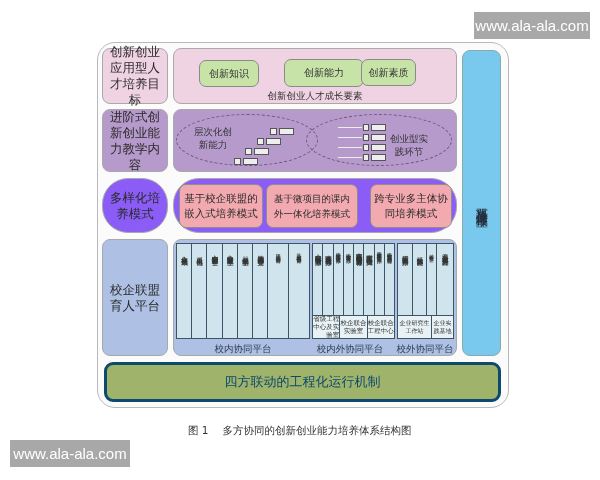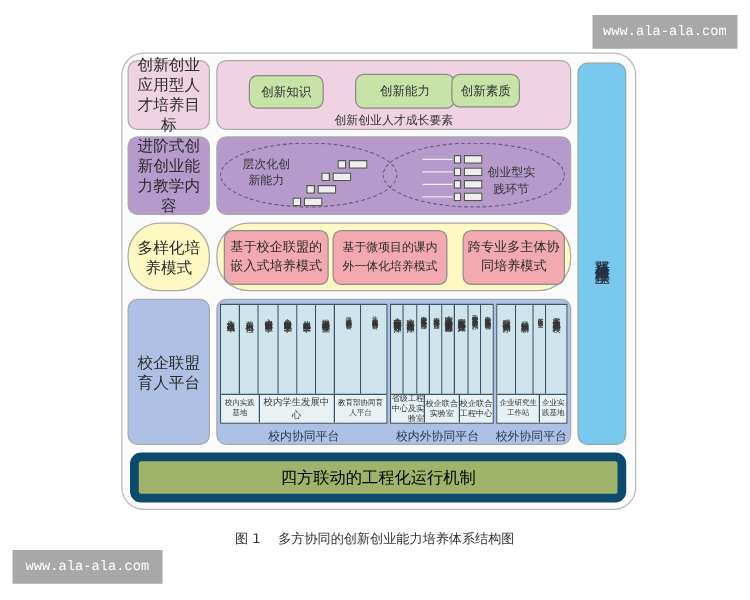--- a/index.html
+++ b/index.html
@@ -1,41 +1,41 @@
 <!DOCTYPE html>
 <html><head>
 <meta charset="utf-8">
 <style>
   html,body{margin:0;padding:0;}
   body{width:600px;height:480px;background:#ffffff;position:relative;overflow:hidden;font-family:"DejaVu Sans",sans-serif;color:#2a2a2a;}
   .abs{position:absolute;box-sizing:border-box;}
-  .wm{background:#a8a8a8;color:#ffffff;font-family:Liberation Mono, monospace;font-size:11px;display:flex;align-items:center;justify-content:center;}
+  .wm{background:#a8a8a8;color:#ffffff;font-family:Liberation Sans, sans-serif;font-size:15px;display:flex;align-items:center;justify-content:center;}
   .frame{left:97px;top:42px;width:412px;height:366px;border:1.5px solid #b9b9b9;border-radius:18px;background:#fbfbfb;}
   .lab{display:flex;align-items:center;justify-content:center;text-align:center;font-size:12.5px;line-height:16px;border-radius:8px;border:1px solid #a9a9a9;padding:0 4px;color:#2b2b2b;}
   .panel{border-radius:8px;border:1px solid #a9a9a9;}
   .pink{background:#efd3e2;}
   .purple{background:#b69acb;}
-  .green{background:#fef9c3;border-radius:26px;}
+  .green{background:#8b5cf6;border-radius:26px;}
   .blue{background:#aec0e3;}
   .pill{background:#c7e3a8;border:1px solid #8a8a8a;border-radius:7px;display:flex;align-items:center;justify-content:center;font-size:10px;color:#333;}
   .pinkbox{background:#f2aab0;border:1px solid #8d8d8d;border-radius:7px;display:flex;align-items:center;justify-content:center;text-align:center;font-size:10.5px;line-height:15px;color:#2b2b2b;}
   .sub{font-size:9.5px;color:#333;text-align:center;}
   .ell{border:1.3px dashed #6e5a7e;border-radius:50%;}
   .ellt{font-size:9.5px;line-height:13px;color:#333;text-align:center;}
   .step{background:#eeeeee;border:1px solid #555;height:7px;}
   .vcol{background:#cfe4ec;border-right:1px solid #3c5566;writing-mode:vertical-rl;text-orientation:upright;font-size:6.5px;letter-spacing:-0.5px;display:flex;align-items:center;justify-content:flex-start;padding-top:10px;color:#333;overflow:hidden;}
   .grp{border:1px solid #3c5566;background:#cfe4ec;display:flex;flex-direction:column;}
   .cols{display:flex;flex:1;}
   .gfoot{border-top:1px solid #3c5566;display:flex;height:22px;}
   .gf{flex:1;display:flex;align-items:center;justify-content:center;text-align:center;font-size:6px;line-height:8px;border-right:1px solid #3c5566;background:#e8f2f5;color:#333;}
   .gf:last-child{border-right:none;}
   .plat{font-size:9.5px;color:#2a3a55;text-align:center;}
   .rblue{background:#79c9ee;border:1px solid #8aa;border-radius:8px;display:flex;align-items:center;justify-content:center;}
   .vtxt{writing-mode:vertical-rl;text-orientation:upright;font-size:12px;color:#263040;letter-spacing:1px;}
-  .olive{background:#9fb36a;border:7px solid #0c4a6e;border-radius:9px;display:flex;align-items:center;justify-content:center;font-size:13px;color:#000000;}
+  .olive{background:#9fb36a;border:3px solid #0c4a6e;border-radius:9px;display:flex;align-items:center;justify-content:center;font-size:13px;color:#0c4a6e;}
   .cap{font-size:10.5px;color:#333;}
 </style>
 </head>
 <body>
 
 <div class="abs wm" style="left:474px;top:12px;width:116px;height:27px;">www.ala-ala.com</div>
 <div class="abs wm" style="left:10px;top:440px;width:120px;height:27px;">www.ala-ala.com</div>
 
 <div class="abs frame"></div>
 
@@ -92,25 +92,20 @@
   <div class="cols">
     <div class="vcol" style="flex:1;">华晟光伏高校合作</div>
     <div class="vcol" style="flex:1;">恒力机器人公司</div>
     <div class="vcol" style="flex:1;">学生科研创新训练中心</div>
     <div class="vcol" style="flex:1;">学生职业发展辅导中心</div>
     <div class="vcol" style="flex:1;">学生创业孵化器</div>
     <div class="vcol" style="flex:1;">企业管理模拟实训基地</div>
     <div class="vcol" style="flex:1.4;font-size:5px;">教育部协同育人项目</div>
     <div class="vcol" style="flex:1.4;font-size:5px;border-right:none;">教育部协同育人校企合作</div>
   </div>
-  <div class="gfoot">
-    <div class="gf" style="flex:2;">校内实践基地</div>
-    <div class="gf" style="flex:4;font-size:7.5px;line-height:10px;">校内学生发展中心</div>
-    <div class="gf" style="flex:2.8;">教育部协同育人平台</div>
-  </div>
 </div>
 <div class="abs plat" style="left:176px;top:343px;width:134px;">校内协同平台</div>
 
 <div class="abs grp" style="left:312px;top:243px;width:83px;height:96px;">
   <div class="cols">
     <div class="vcol" style="flex:1;">江苏省级实验教学示范中心</div>
     <div class="vcol" style="flex:1;">江苏省高校重点实验室</div>
     <div class="vcol" style="flex:1;font-size:5px;">江苏省高校工程技术研究中心</div>
     <div class="vcol" style="flex:1;font-size:5px;">江苏省工程技术研究中心</div>
     <div class="vcol" style="flex:1;">教育部重点实验室校企联合实验室</div>

